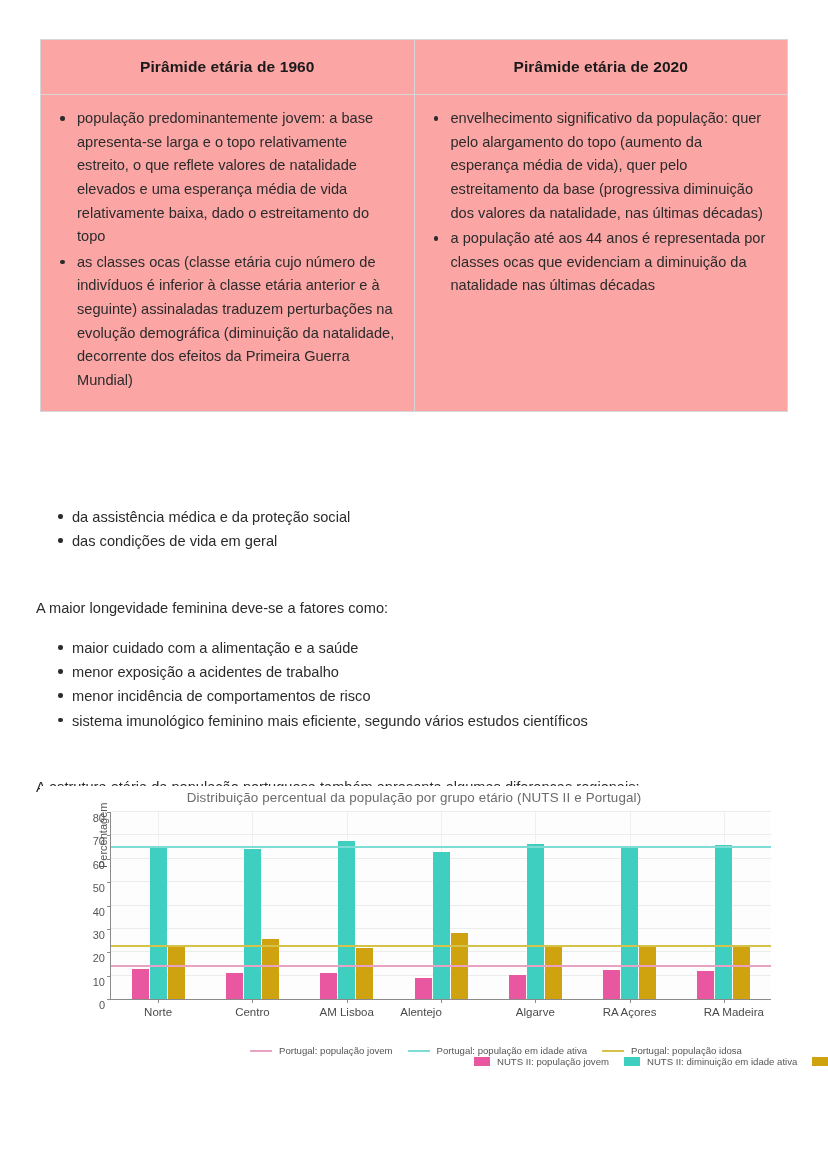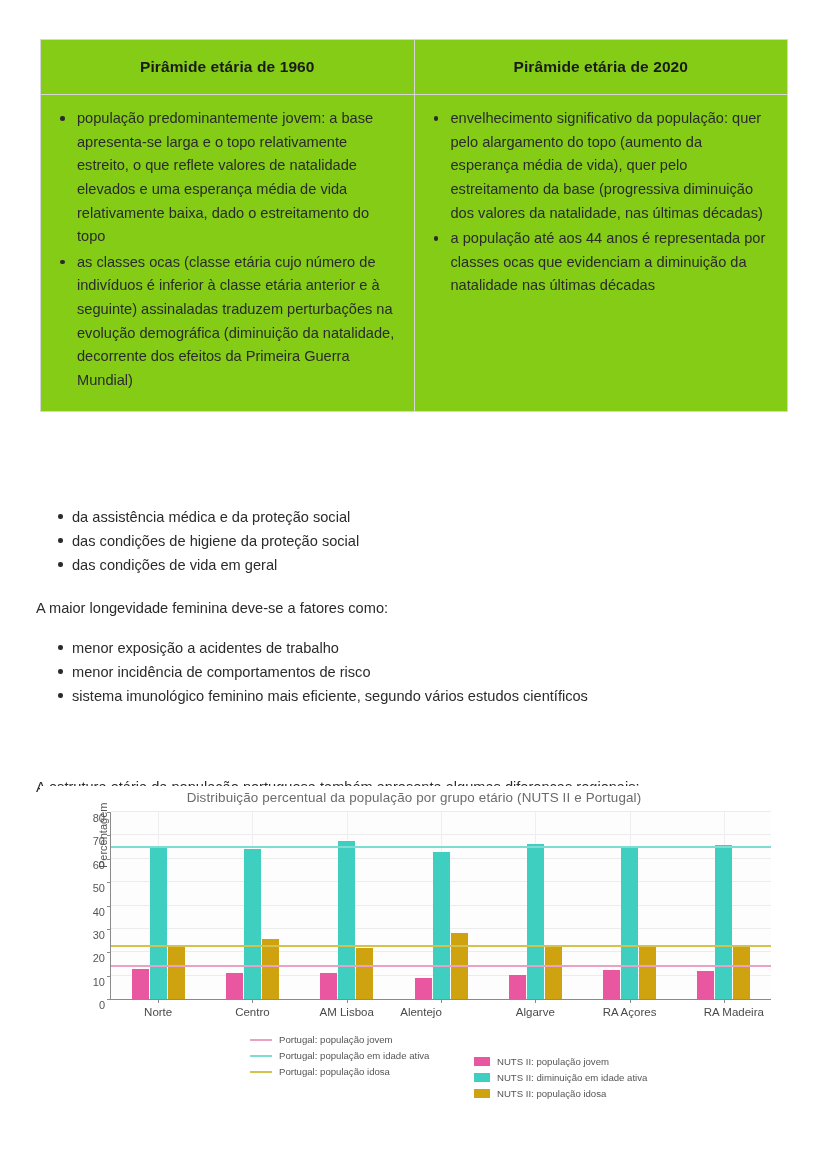--- a/index.html
+++ b/index.html
@@ -30,21 +30,21 @@
     left: 40px;
     top: 39px;
     width: 748px;
     border-collapse: collapse;
     table-layout: fixed;
   }
   .cmp-table th,
   .cmp-table td {
     border: 1px solid #d6d6d6;
     vertical-align: top;
-    background: #84cc16;
+    background: #fca5a5;
   }
   .cmp-table th {
     text-align: center;
     font-size: 15.5px;
     font-weight: bold;
     color: #1a1a1a;
     padding: 18px 10px 18px 10px;
     letter-spacing: .1px;
   }
   .cmp-table td {
@@ -217,22 +217,21 @@
   .legend {
     position: absolute;
     left: 210px;
     top: 248px;
     width: 460px;
     display: flex;
     gap: 24px;
   }
   .legend-col {
     display: flex;
-    flex-direction: column;
-    gap: 5px;
+    gap: 15px;
   }
   .legend-col.left { width: 200px; }
   .legend-col.right { width: 220px; margin-top: 22px; }
   .legend-item {
     display: flex;
     align-items: center;
     gap: 7px;
     font-size: 9.6px;
     color: #555;
     white-space: nowrap;
@@ -275,31 +274,31 @@
           </ul>
         </td>
       </tr>
     </tbody>
   </table>
 
 
   <div class="prose" id="list-1">
     <ul class="bullets">
       <li>da assistência médica e da proteção social</li>
-      <li>das condições de higiene da proteção social</li>
       <li>das condições de vida em geral</li>
     </ul>
   </div>
 
   <div class="prose" id="para-2">
     <p>A maior longevidade feminina deve-se a fatores como:</p>
   </div>
 
   <div class="prose" id="list-2">
     <ul class="bullets">
+      <li>maior cuidado com a alimentação e a saúde</li>
       <li>menor exposição a acidentes de trabalho</li>
       <li>menor incidência de comportamentos de risco</li>
       <li>sistema imunológico feminino mais eficiente, segundo vários estudos científicos</li>
     </ul>
   </div>
 
   <div class="prose" id="para-3">
     <p>A estrutura etária da população portuguesa também apresenta algumas diferenças regionais:</p>
   </div>
 

